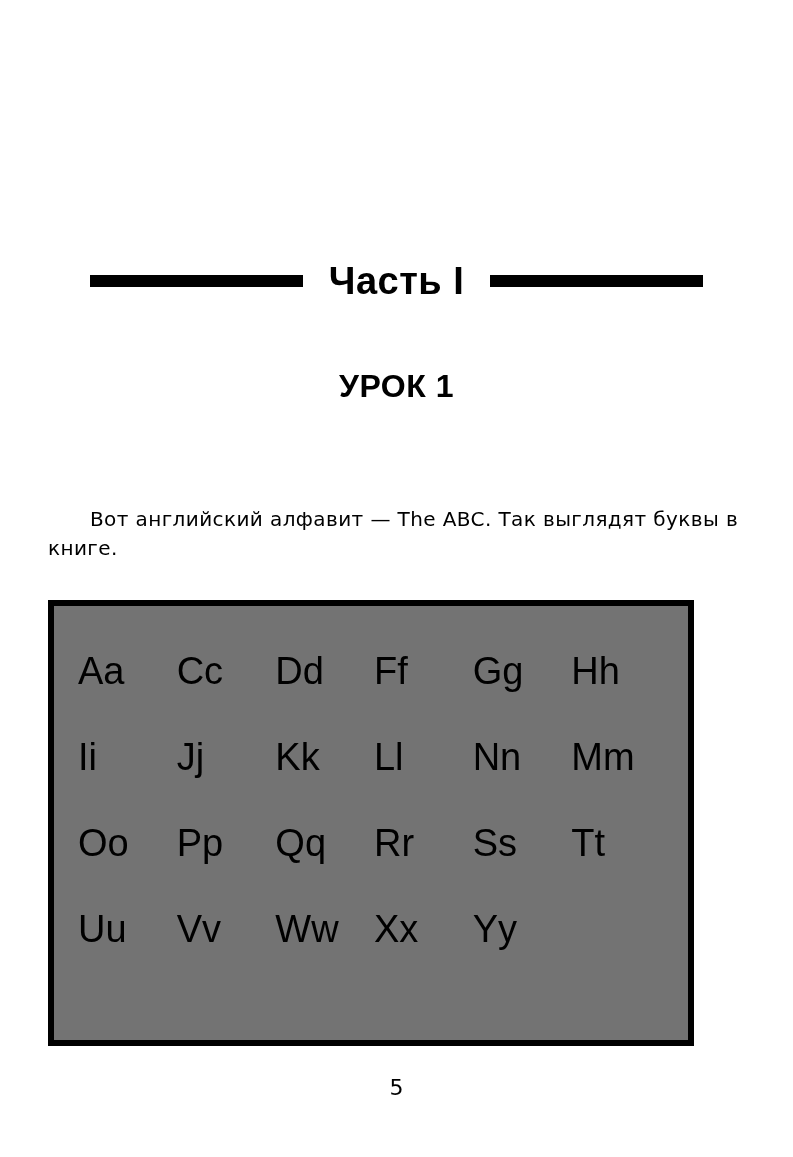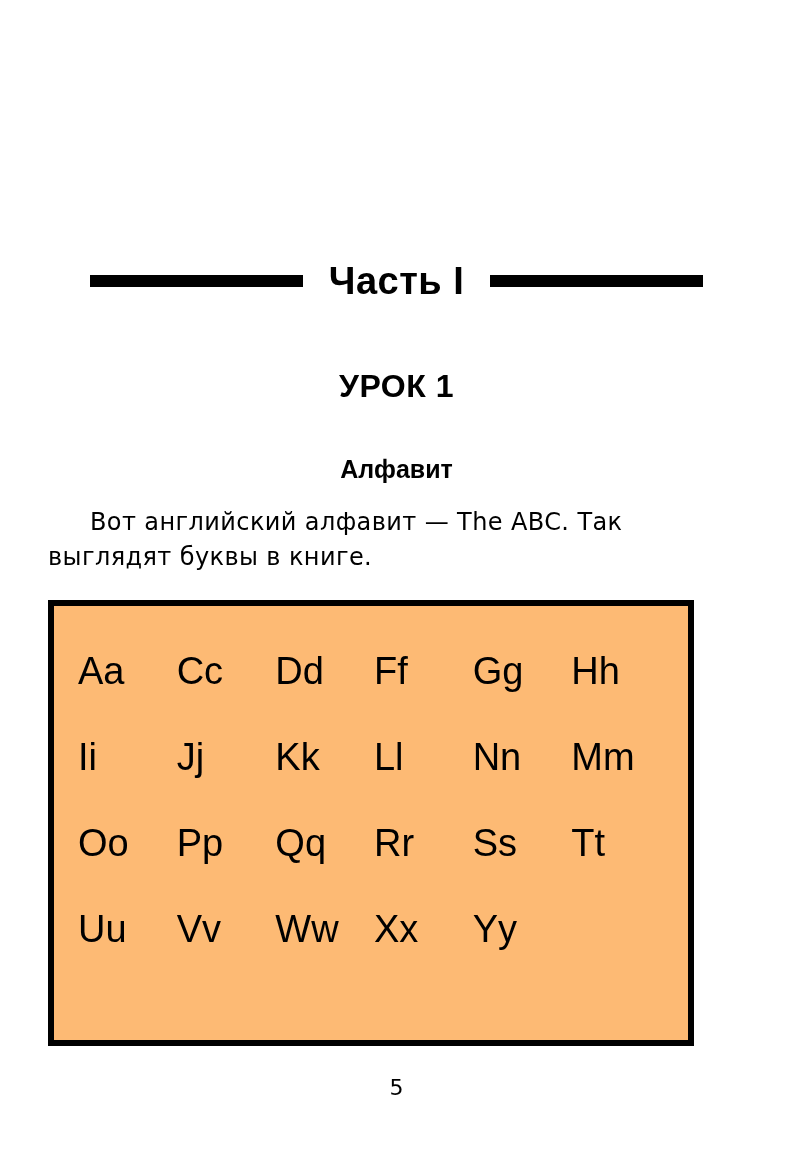--- a/index.html
+++ b/index.html
@@ -70,36 +70,36 @@
     font-weight: bold;
   }
 
   
   .body-text {
     position: absolute;
     top: 505px;
     left: 48px;
     width: 700px;
     font-family: "DejaVu Sans", sans-serif;
-    font-size: 24px;
+    font-size: 20px;
     line-height: 1.45;
     letter-spacing: 0.4px;
   }
   .body-text .indent { display: inline-block; width: 42px; }
 
   
   .alphabet-box {
     position: absolute;
     top: 600px;
     left: 48px;
     width: 646px;
     height: 446px;
     border: 6px solid #000000;
     box-sizing: border-box;
-    background: #fdba74;
+    background: #737373;
   }
   .alphabet-grid {
     position: absolute;
     top: 22px;
     left: 24px;
     right: 18px;
     display: grid;
     grid-template-columns: repeat(6, 1fr);
     grid-auto-rows: 86px;
     align-items: center;
@@ -129,21 +129,20 @@
 <div class="page">
 
   <div class="part-heading">
     <div class="part-rule left"></div>
     <div class="part-title">Часть I</div>
     <div class="part-rule right"></div>
   </div>
 
   <div class="lesson-title">УРОК 1</div>
 
-  <div class="section-title">Алфавит</div>
 
   <div class="body-text">
     <span class="indent"></span><span>Вот английский алфавит — The ABC.</span>
     <span>Так выглядят буквы в книге.</span>
   </div>
 
   <div class="alphabet-box">
     <div class="alphabet-grid">
       <div class="letter-cell">Aa</div>
       <div class="letter-cell">Cc</div>

